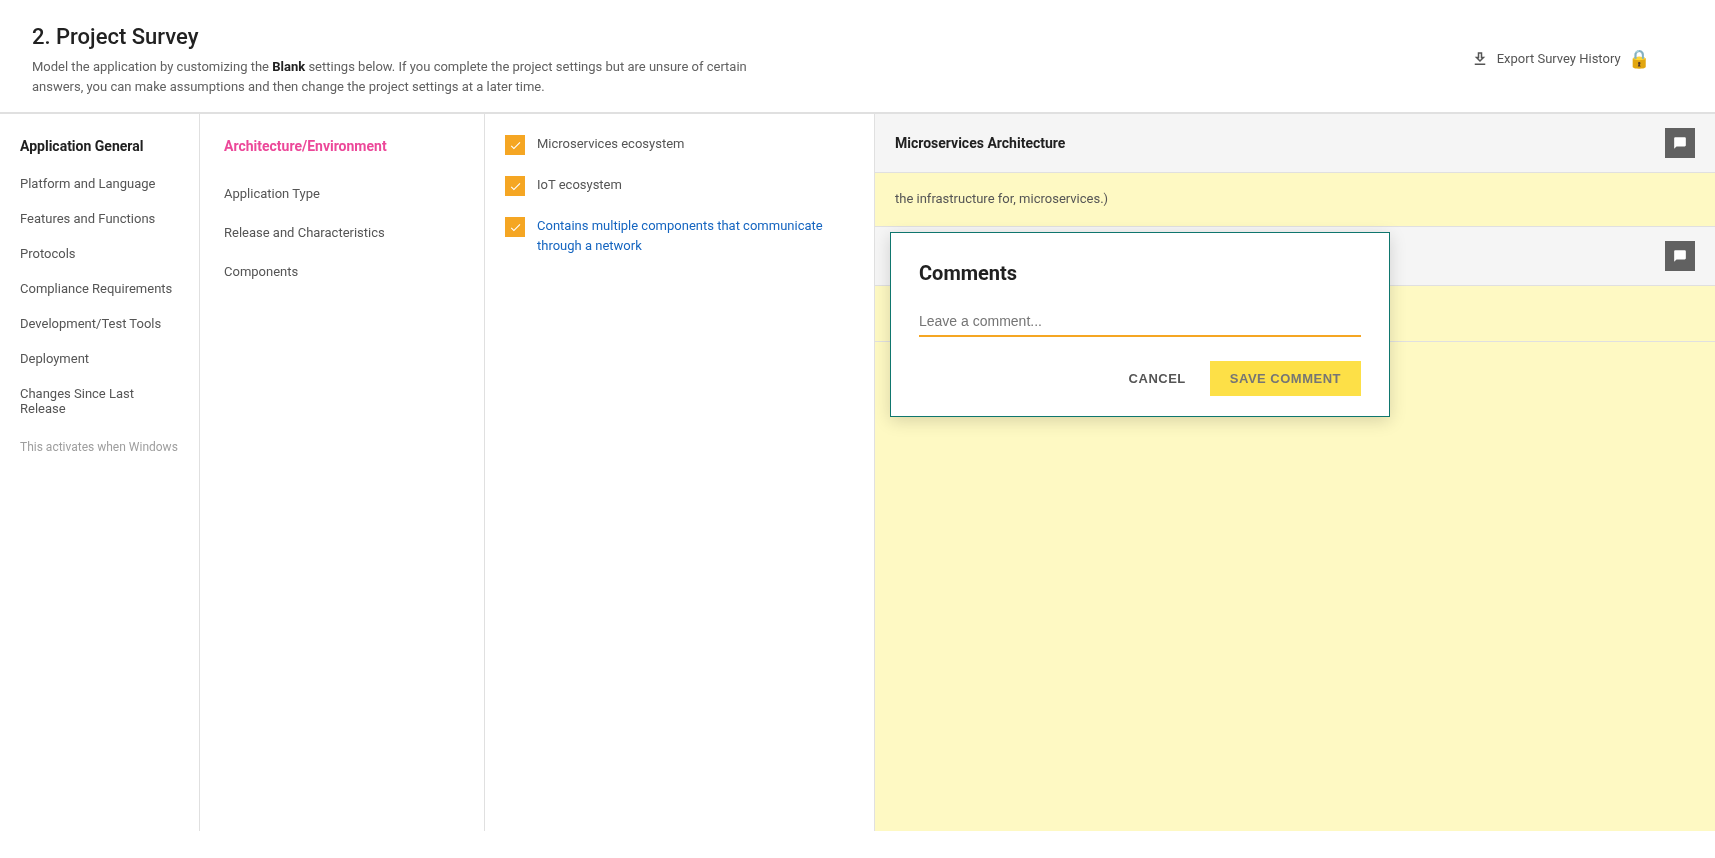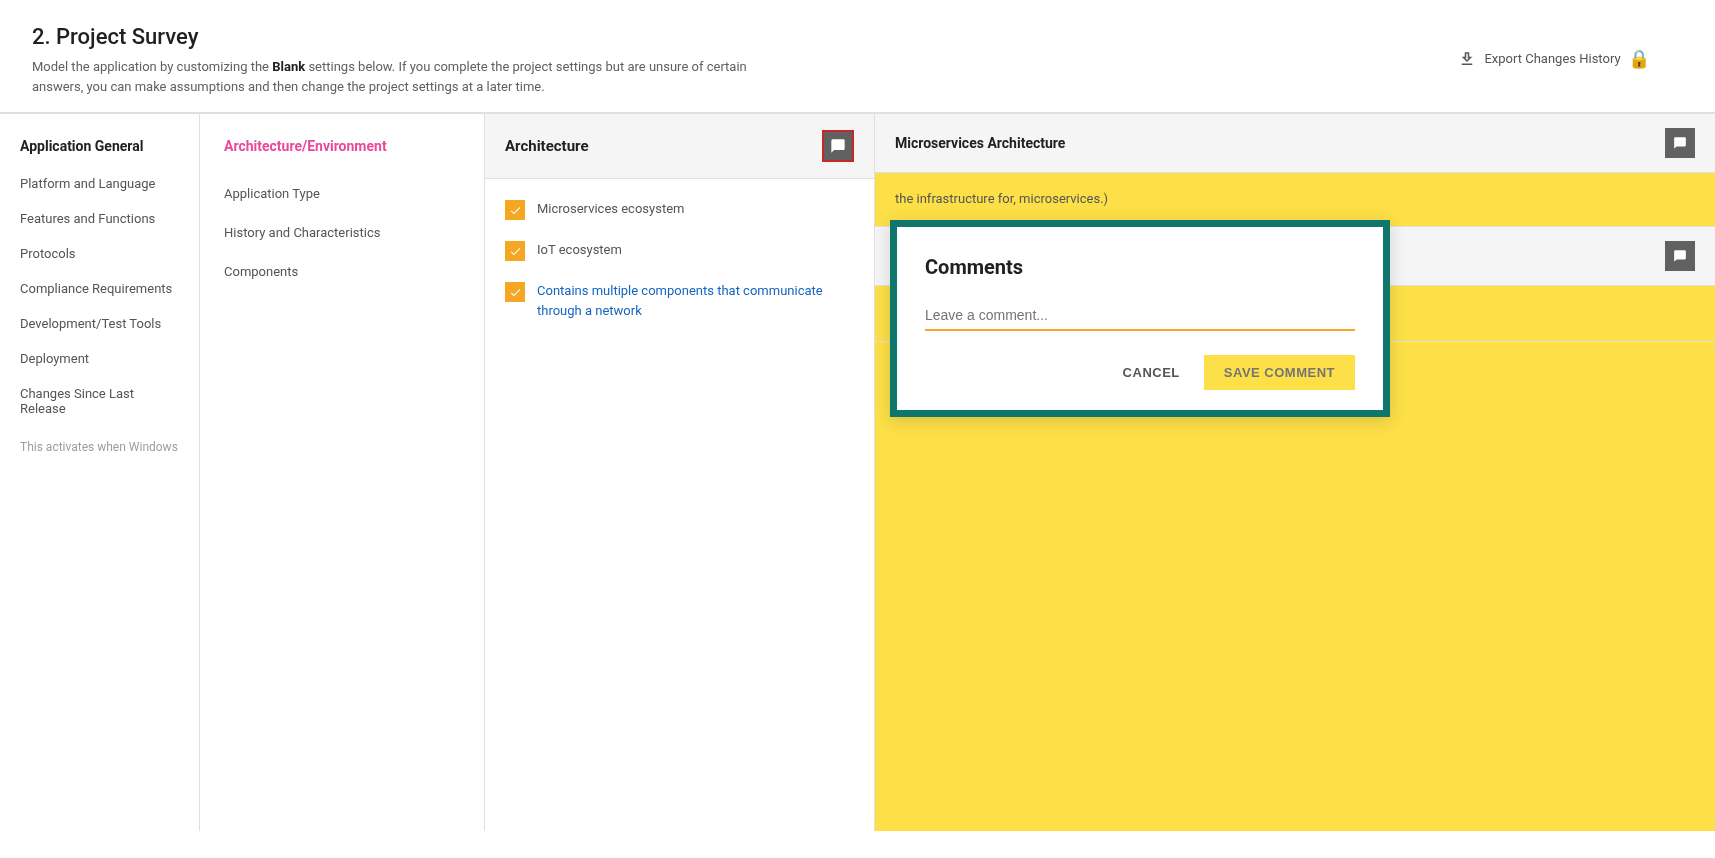--- a/index.html
+++ b/index.html
@@ -35,55 +35,55 @@
 
     .arch-panel-body { padding: 20px; }
     .check-item { display: flex; align-items: flex-start; gap: 12px; margin-bottom: 20px; }
     .checkbox-checked { width: 20px; height: 20px; background: #f5a623; border: none; display: flex; align-items: center; justify-content: center; flex-shrink: 0; margin-top: 1px; }
     .checkbox-checked svg { fill: #fff; width: 13px; height: 13px; }
     .checkbox-unchecked { width: 20px; height: 20px; border: 2px solid #9e9e9e; background: #fff; flex-shrink: 0; margin-top: 1px; }
     .check-label { font-size: 13px; color: #555; line-height: 1.5; }
     .check-label.highlighted { color: #1565c0; font-size: 13px; }
 
     
-    .right-panel { flex: 1; background: #fde047; padding: 0; overflow-y: auto; }
+    .right-panel { flex: 1; background: #fef9c3; padding: 0; overflow-y: auto; }
     .right-section { border-bottom: 1px solid #e0e0e0; }
     .right-section-header { display: flex; align-items: center; justify-content: space-between; padding: 14px 20px; background: #f5f5f5; border-bottom: 1px solid #e0e0e0; }
     .right-section-header .title { font-weight: 700; font-size: 14px; color: #212121; }
     .comment-btn-gray { width: 30px; height: 30px; background: #616161; display: flex; align-items: center; justify-content: center; cursor: pointer; }
     .comment-btn-gray svg { fill: #fff; width: 14px; height: 14px; }
 
     .right-section-body { padding: 16px 20px; font-size: 13px; color: #555; line-height: 1.6; }
 
     .iot-check-row { display: flex; align-items: flex-start; gap: 12px; padding: 16px 20px; }
     .help-icon { width: 22px; height: 22px; border: 2px solid #9e9e9e; border-radius: 50%; display: flex; align-items: center; justify-content: center; font-size: 11px; color: #777; flex-shrink: 0; margin-top: 1px; font-weight: bold; cursor: pointer; }
 
     
-    .comments-popup { position: absolute; top: 220px; left: 890px; width: 500px; background: #fff; border: 7px solid #0f766e; box-shadow: 0 4px 16px rgba(0,0,0,0.15); z-index: 100; padding: 28px 28px 20px; }
+    .comments-popup { position: absolute; top: 232px; left: 890px; width: 500px; background: #fff; border: 1px solid #0f766e; box-shadow: 0 4px 16px rgba(0,0,0,0.15); z-index: 100; padding: 28px 28px 20px; }
     .comments-title { font-weight: 700; font-size: 20px; color: #212121; margin-bottom: 24px; }
     .comment-input-wrap { border-bottom: 2px solid #f5a623; margin-bottom: 24px; }
     .comment-input { width: 100%; border: none; outline: none; font-size: 14px; color: #bbb; padding: 4px 0 6px; background: transparent; }
     .comment-actions { display: flex; justify-content: flex-end; gap: 12px; align-items: center; }
     .cancel-btn { background: none; border: none; font-size: 13px; font-weight: 600; color: #555; cursor: pointer; letter-spacing: 0.5px; padding: 8px 12px; }
     .save-btn { background: #fde047; border: none; font-size: 13px; font-weight: 600; color: #757575; cursor: pointer; letter-spacing: 0.5px; padding: 10px 20px; }
 
     .page-wrapper { position: relative; }
   </style>
 </head>
 <body>
 
 <div class="page-wrapper">
 
   <div class="page-header">
     <div style="position:relative;">
       <div class="export-btn">
         <svg viewBox="0 0 24 24">
             <path d="M19 9h-4V3H9v6H5l7 7 7-7zm-8 2V5h2v6h1.17L12 13.17 9.83 11H11zm-6 7h14v2H5v-2z"></path>
           </svg>
-        <span>Export Changes History</span>
+        <span>Export Survey History</span>
         <span style="font-size:18px;">🔒</span>
       </div>
     </div>
     <div class="page-title">2. Project Survey</div>
     <div class="page-subtitle">
       <span>Model the application by customizing the </span><strong>Blank</strong><span> settings below. If you complete the project settings but are unsure of certain answers, you can make assumptions and then change the project settings at a later time.</span>
     </div>
   </div>
 
   <div class="main-layout">
@@ -96,33 +96,25 @@
       <div class="nav-item">Compliance Requirements</div>
       <div class="nav-item">Development/Test Tools</div>
       <div class="nav-item">Deployment</div>
       <div class="nav-item">Changes Since Last Release</div>
       <div class="nav-item muted">This activates when Windows</div>
     </div>
 
     <div class="sidebar-mid">
       <div class="section-header">Architecture/Environment</div>
       <div class="nav-item">Application Type</div>
-      <div class="nav-item">History and Characteristics</div>
+      <div class="nav-item">Release and Characteristics</div>
       <div class="nav-item">Components</div>
     </div>
 
     <div class="arch-panel">
-      <div class="arch-panel-header">
-        <span class="title">Architecture</span>
-        <div class="comment-btn">
-          <svg viewBox="0 0 24 24">
-              <path d="M20 2H4c-1.1 0-2 .9-2 2v18l4-4h14c1.1 0 2-.9 2-2V4c0-1.1-.9-2-2-2z"></path>
-            </svg>
-        </div>
-      </div>
       <div class="arch-panel-body">
         <div class="check-item">
           <div class="checkbox-checked">
             <svg viewBox="0 0 24 24">
                 <path d="M9 16.17L4.83 12l-1.42 1.41L9 19 21 7l-1.41-1.41z"></path>
               </svg>
           </div>
           <span class="check-label">Microservices ecosystem</span>
         </div>
         <div class="check-item">

